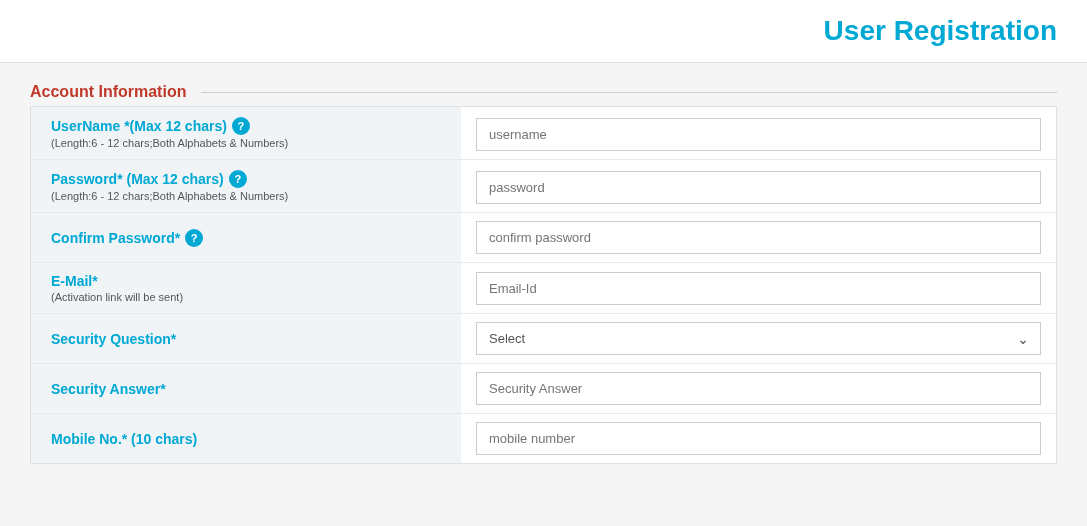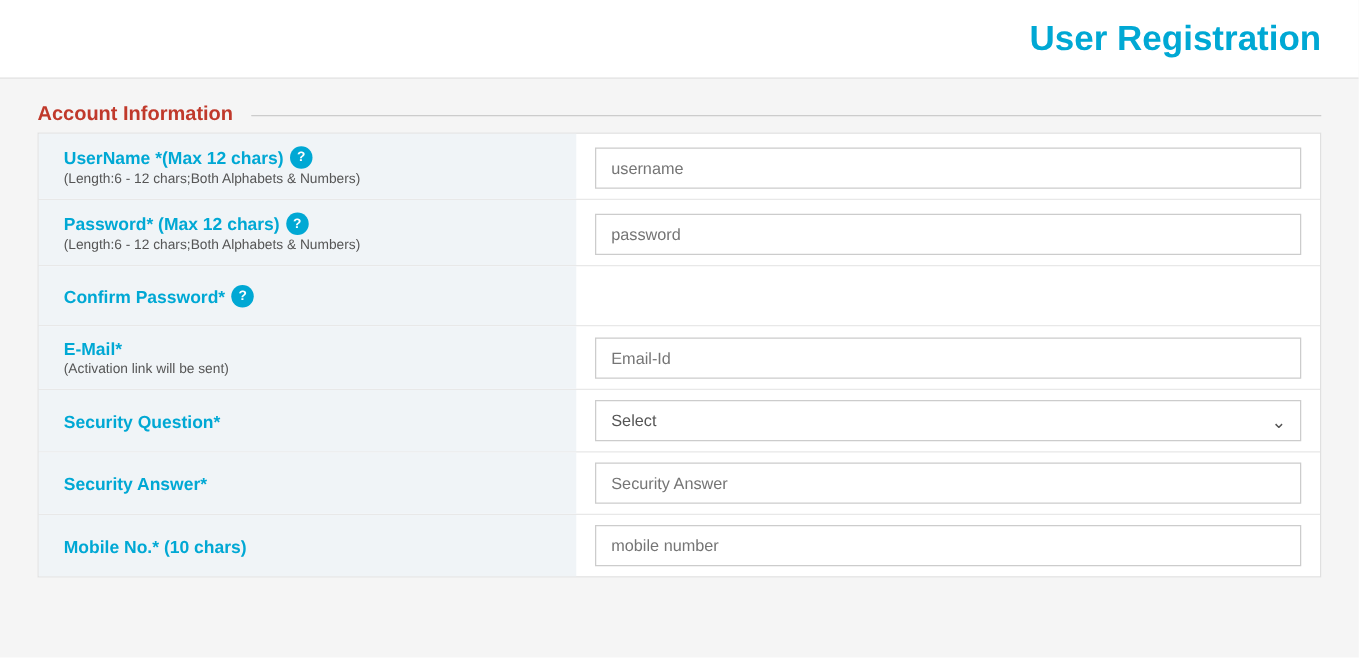--- a/index.html
+++ b/index.html
@@ -195,20 +195,23 @@
       </div>
     </div>
 
     <div class="form-row">
       <div class="form-label-cell">
         <div class="label-row">
           <span class="form-label">Confirm Password*</span>
           <span class="help-icon">?</span>
         </div>
       </div>
+      <div class="form-input-cell">
+        <input class="form-input" type="password" placeholder="confirm password" style="">
+      </div>
     </div>
 
     <div class="form-row">
       <div class="form-label-cell">
         <span class="form-label">E-Mail*</span>
         <span class="form-label-sub">(Activation link will be sent)</span>
       </div>
       <div class="form-input-cell">
         <input class="form-input" type="email" placeholder="Email-Id" style="">
       </div>

